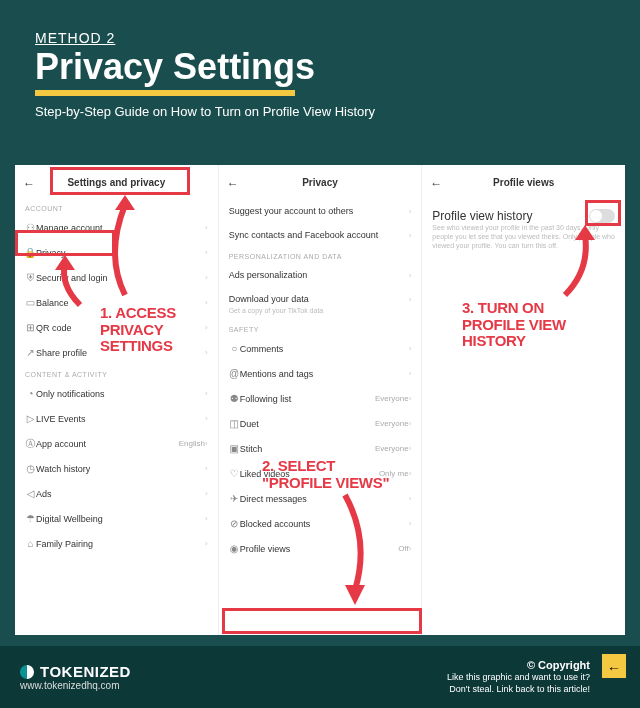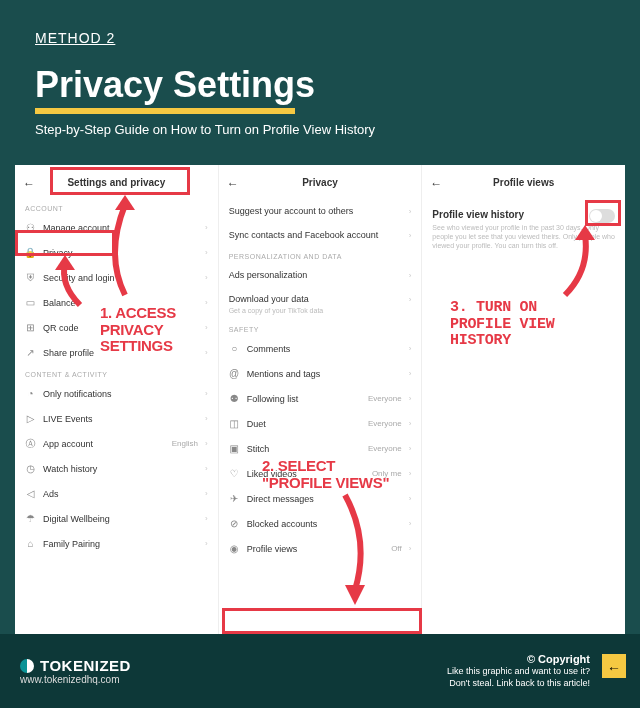--- a/index.html
+++ b/index.html
@@ -1,43 +1,43 @@
 <!DOCTYPE html>
 <html><head>
   <meta charset="utf-8">
   <style>
     * { margin: 0; padding: 0; box-sizing: border-box; }
     body { width: 640px; height: 708px; background: #1a4d4d; font-family: -apple-system, BlinkMacSystemFont, "Segoe UI", sans-serif; position: relative; }
     .header { padding: 30px 35px 15px; }
     .method-label { color: #fff; font-size: 14px; font-weight: 400; letter-spacing: 1px; text-decoration: underline; }
-    .title { color: #fff; font-size: 36px; font-weight: 700; margin-top: 18px; }
+    .title { color: #fff; font-size: 36px; font-weight: 700; margin-top: 0; }
     .underline { height: 6px; width: 260px; background: #f5c842; margin-top: 2px; }
     .subtitle { color: #fff; font-size: 13px; margin-top: 8px; }
     .panels { display: flex; position: absolute; top: 165px; left: 15px; right: 15px; height: 470px; background: #fff; }
     .panel { flex: 1; border-right: 1px solid #eee; overflow: hidden; position: relative; font-size: 9px; color: #333; }
     .panel:last-child { border-right: none; }
     .panel-header { display: flex; align-items: center; padding: 10px 8px; font-weight: 600; font-size: 10px; }
     .back { width: 14px; font-size: 12px; }
     .panel-title { flex: 1; text-align: center; margin-right: 14px; }
     .section-label { color: #aaa; font-size: 7px; text-transform: uppercase; letter-spacing: 0.5px; padding: 6px 10px 3px; }
-    .row { display: flex; align-items: center; padding: 7px 10px; gap: 7px; }
+    .row { display: flex; align-items: center; padding: 7px 10px; }
     .row-icon { width: 11px; height: 11px; display: flex; align-items: center; justify-content: center; color: #888; font-size: 10px; }
     .row-label { flex: 1; color: #333; }
     .row-value { color: #aaa; font-size: 8px; }
     .chev { color: #ccc; font-size: 8px; }
     .row-sub { color: #bbb; font-size: 7px; padding: 0 10px 5px; line-height: 1.3; }
     .toggle-row { padding: 10px; }
-    .toggle-label { font-size: 10px; color: #333; margin-bottom: 0; display: flex; justify-content: space-between; align-items: flex-start; font-weight: bold; }
+    .toggle-label { font-size: 12px; color: #333; margin-bottom: 0; display: flex; justify-content: space-between; align-items: flex-start; }
     .toggle-desc { color: #bbb; font-size: 7px; line-height: 1.3; }
     .toggle { width: 26px; height: 14px; background: #ddd; border-radius: 7px; position: relative; flex-shrink: 0; }
     .toggle::after { content: ''; position: absolute; width: 12px; height: 12px; background: #fff; border-radius: 50%; top: 1px; left: 1px; }
     .highlight { border: 3px solid #e63946; position: absolute; pointer-events: none; z-index: 10; }
     .annotation { position: absolute; color: #e63946; font-weight: 800; font-size: 15px; line-height: 1.1; z-index: 11; pointer-events: none; letter-spacing: -0.3px; }
     .arrow { position: absolute; z-index: 10; pointer-events: none; }
-    .footer { position: absolute; bottom: 0; left: 0; right: 0; height: 74px; background: #0d3838; display: flex; align-items: center; justify-content: space-between; padding: 0 20px; }
+    .footer { position: absolute; bottom: 0; left: 0; right: 0; height: 62px; background: #0d3838; display: flex; align-items: center; justify-content: space-between; padding: 0 20px; }
     .brand { display: flex; align-items: center; gap: 6px; color: #fff; }
     .brand-dot { width: 14px; height: 14px; border-radius: 50%; background: linear-gradient(90deg, #0a9396 50%, #fff 50%); }
     .brand-name { font-size: 15px; font-weight: 700; letter-spacing: 0.5px; }
     .brand-col { display: flex; flex-direction: column; }
     .brand-url { font-size: 10px; color: #ddd; }
     .copy { text-align: right; color: #fff; font-size: 9px; line-height: 1.3; }
     .copy-title { font-weight: 700; font-size: 11px; }
     .copy-btn { position: absolute; right: 14px; bottom: 30px; width: 24px; height: 24px; background: #f5c842; display: flex; align-items: center; justify-content: center; font-size: 14px; }
   </style>
 </head>
@@ -222,21 +222,21 @@
 <div class="highlight" style="top:167px; left:50px; width:140px; height:28px;"></div>
 <div class="highlight" style="top:230px; left:15px; width:100px; height:26px;"></div>
 <div class="highlight" style="top:608px; left:222px; width:200px; height:26px;"></div>
 <div class="highlight" style="top:200px; left:585px; width:36px; height:26px;"></div>
 
 <div class="annotation" style="top:305px; left:100px; white-space:pre;">1. ACCESS
 PRIVACY
 SETTINGS</div>
 <div class="annotation" style="top:458px; left:262px; white-space:pre;">2. SELECT
 "PROFILE VIEWS"</div>
-<div class="annotation" style="top:300px; left:450px; white-space:pre;font-family:Liberation Mono, monospace;">3. TURN ON
+<div class="annotation" style="top:300px; left:462px; white-space:pre;">3. TURN ON
 PROFILE VIEW
 HISTORY</div>
 
 <svg class="arrow" style="top:195px; left:95px;" width="60" height="110" viewBox="0 0 60 110">
     <path d="M30 100 Q 10 60 30 10" stroke="#e63946" stroke-width="6" fill="none"></path>
     <polygon points="30,0 20,15 40,15" fill="#e63946"></polygon>
   </svg>
 <svg class="arrow" style="top:255px; left:50px;" width="50" height="55" viewBox="0 0 50 55">
     <path d="M30 50 Q 10 30 15 8" stroke="#e63946" stroke-width="6" fill="none"></path>
     <polygon points="15,0 5,15 25,15" fill="#e63946"></polygon>

